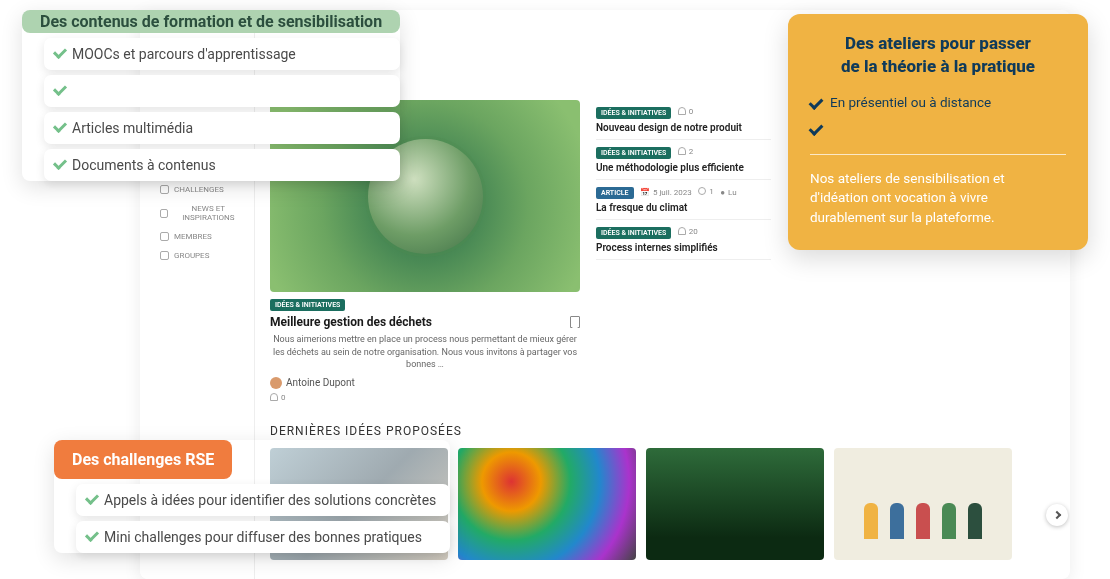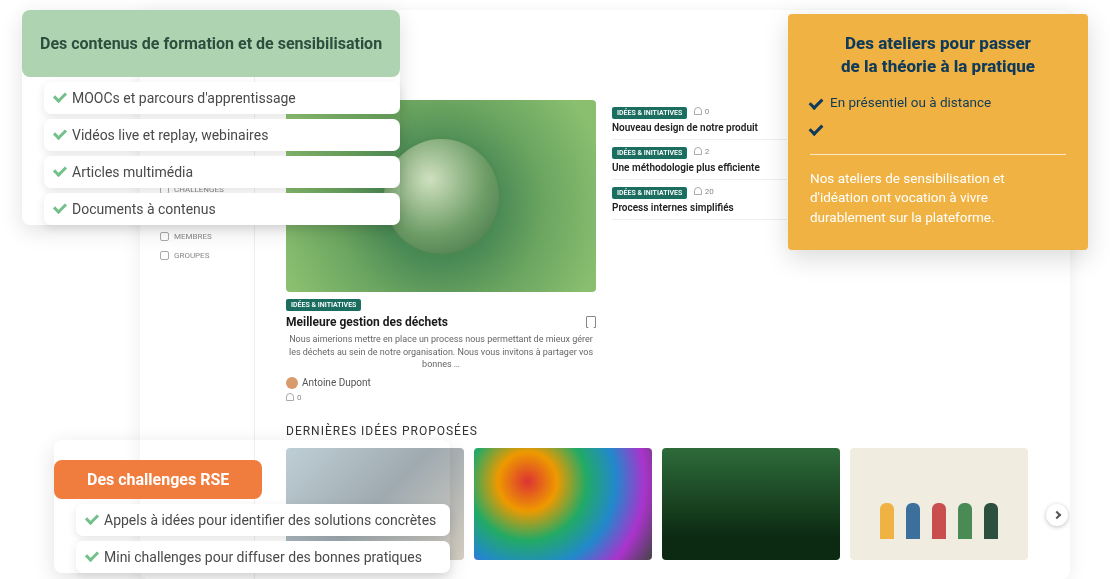--- a/index.html
+++ b/index.html
@@ -50,21 +50,20 @@
   display: inline-block;
   border-radius: 2px;
 }
 
 .platform-main {
   position: absolute;
   left: 130px;
   right: 10px;
   top: 90px;
   bottom: 0;
-  margin-left: 16px;
 }
 
 .featured-image {
   width: 310px;
   height: 192px;
   border-radius: 4px;
   background: radial-gradient(circle at 50% 55%, #2a6e42 0%, #4a8a55 30%, #6ba560 55%, #8abf70 90%);
   position: relative;
   display: inline-block;
   vertical-align: top;
@@ -147,33 +146,32 @@
 .overlay-card {
   position: absolute;
   border-radius: 8px;
   box-shadow: 0 6px 22px rgba(0,0,0,0.12);
 }
 .overlay-green-header {
   background: #aed3b0;
   color: #2c4f3e;
   font-weight: 700;
   font-size: 16px;
-  padding: 24px 18px;
+  padding: 2px 18px;
   border-radius: 8px;
   display: inline-block;
 }
 .overlay-orange-header {
   background: #f07c3e;
   color: #fff;
   font-weight: 700;
   font-size: 16px;
-  padding: 10px 33px;
+  padding: 10px 18px;
   border-radius: 8px;
   display: inline-block;
-  margin-top: 20px;
 }
 
 .card-formation { top: 10px; left: 22px; }
 .card-challenges { top: 440px; left: 54px; }
 
 .check-list { margin-top: 4px; }
 .check-row {
   background: #fff;
   border-radius: 7px;
   box-shadow: 0 3px 10px rgba(0,0,0,0.10);
@@ -201,21 +199,21 @@
   top: 1px;
 }
 
 
 .card-yellow {
   position: absolute;
   top: 14px;
   right: 22px;
   width: 300px;
   background: #f0b343;
-  border-radius: 4px;
+  border-radius: 12px;
   padding: 18px 22px 22px;
   color: #fff;
   box-shadow: 0 8px 26px rgba(0,0,0,0.15);
 }
 .card-yellow .yellow-title {
   color: #0f3a5a;
   font-weight: 800;
   font-size: 17px;
   text-align: center;
   line-height: 1.35;
@@ -268,20 +266,30 @@
         </div>
         <div class="side-block">
           <span class="side-tag">IDÉES &amp; INITIATIVES</span>
           <span class="side-meta">
               <span class="user-icon"></span>
               <span>2</span>
             </span>
           <div class="side-title">Une méthodologie plus efficiente</div>
         </div>
         <div class="side-block">
+          <span class="side-tag article">ARTICLE</span>
+          <span class="side-meta">📅 <span>5 juil. 2023</span></span>
+          <span class="side-meta">
+              <span class="eye-icon"></span>
+              <span>1</span>
+            </span>
+          <span class="side-meta">● <span>Lu</span></span>
+          <div class="side-title">La fresque du climat</div>
+        </div>
+        <div class="side-block">
           <span class="side-tag">IDÉES &amp; INITIATIVES</span>
           <span class="side-meta">
               <span class="user-icon"></span>
               <span>20</span>
             </span>
           <div class="side-title">Process internes simplifiés</div>
         </div>
       </div>
     </div>
 
@@ -326,21 +334,20 @@
 
 <div class="overlay-card card-formation">
   <div class="overlay-green-header">Des contenus de formation et de sensibilisation</div>
   <div class="check-list">
     <div class="check-row">
         <span class="check-icon"></span>
         <span>MOOCs et parcours d'apprentissage</span>
       </div>
     <div class="check-row">
         <span class="check-icon"></span>
-        <span>Vidéos live et replay, webinaires</span>
       </div>
     <div class="check-row">
         <span class="check-icon"></span>
         <span>Articles multimédia</span>
       </div>
     <div class="check-row">
         <span class="check-icon"></span>
         <span>Documents à contenus</span>
       </div>
   </div>

